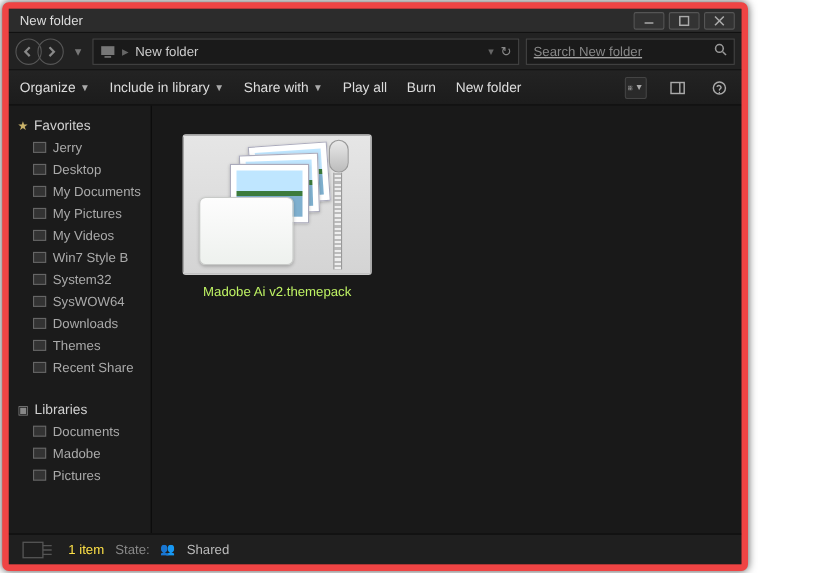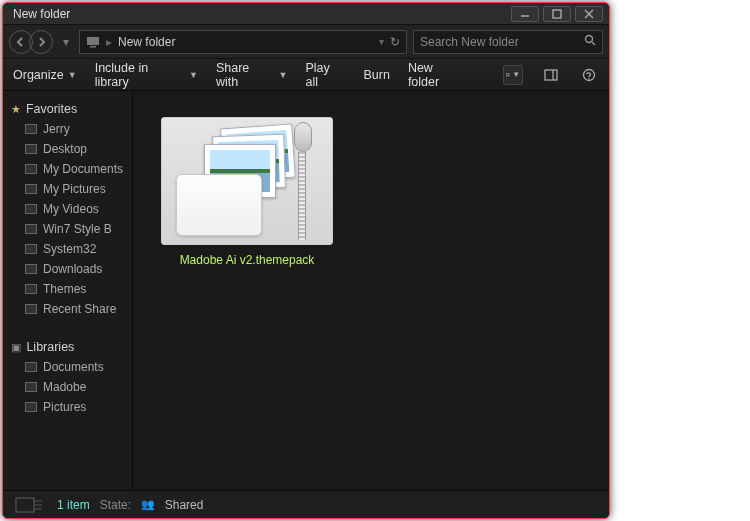--- a/index.html
+++ b/index.html
@@ -1,19 +1,19 @@
 <!DOCTYPE html>
 <html><head>
 <meta charset="utf-8">
 <style>
   * { box-sizing: border-box; margin: 0; padding: 0; font-family: "Segoe UI", Tahoma, sans-serif; }
   body { background: #fff; width: 750px; height: 521px; overflow: hidden; }
   .window {
-    position: absolute; left: 2px; top: 2px; width: 608px; height: 517px;
-    background: #1a1a1a; border: 1px solid #ef4444; border-radius: 6px;
+    position: absolute; left: 2px; top: 2px; width: 678px; height: 517px;
+    background: #1a1a1a; border: 6px solid #ef4444; border-radius: 6px;
     box-shadow: 0 0 8px rgba(0,0,0,.7); display: flex; flex-direction: column;
     color: #c8c8c8; font-size: 12px; overflow: hidden;
   }
   
   .titlebar { height: 22px; background: #2c2c2c; display: flex; align-items: center; padding: 0 6px 0 10px; border-bottom: 1px solid #111; }
   .titlebar .title { flex: 1; color: #ddd; }
   .win-controls { display: flex; gap: 4px; }
   .win-btn { width: 28px; height: 16px; background: #333; display:flex; align-items:center; justify-content:center; border: 1px solid #555; border-radius:2px; color:#aaa; font-size:10px; cursor:pointer;}
   .win-btn svg { width: 10px; height: 10px; stroke: #aaa; fill:none; stroke-width:1.4;}
   
@@ -24,21 +24,21 @@
   .nav-circle svg{width:10px;height:10px;stroke:#888;fill:none;stroke-width:2;}
   .nav-drop { width:14px; display:flex; align-items:center; justify-content:center; color:#777; cursor:pointer;}
   .addressbar { flex:1; height:24px; background:#1a1a1a; border:1px solid #444; display:flex; align-items:center; padding:0 6px; gap:6px; }
   .addressbar .pc-icon{width:14px;height:14px;display:flex;}
   .addressbar .pc-icon svg{width:14px;height:14px;fill:#888;}
   .addressbar .sep{color:#666;}
   .addressbar .crumb{color:#ccc; cursor:pointer;}
   .addressbar .spacer{flex:1;}
   .addressbar .addr-drop{color:#666;cursor:pointer;font-size:10px;}
   .addressbar .refresh{color:#888;cursor:pointer;}
-  .searchbox { width:190px; height:24px; background:#1a1a1a; border:1px solid #444; display:flex; align-items:center; padding:0 6px;}
+  .searchbox { width:190px; height:24px; background:#1a1a1a; border:1px solid #444; display:flex; align-items:center; padding:0 6px;text-decoration:underline;}
   .searchbox input{ flex:1; background:transparent; border:none; outline:none; color:#ccc; font-size:12px;}
   .searchbox input::placeholder{color:#888;}
   .searchbox .mag{color:#888;cursor:pointer;}
   
   .toolbar { height:32px; background:linear-gradient(#232323,#1c1c1c); display:flex; align-items:center; padding:0 10px; gap:18px; border-bottom:1px solid #0a0a0a; font-size:12.5px;justify-content:center;}
   .tool-item{display:flex; align-items:center; gap:4px; color:#ddd; cursor:pointer;}
   .tool-item .dd{font-size:9px;color:#aaa;}
   .toolbar .spacer{flex:1;}
   .tool-icon{width:20px;height:20px;display:flex;align-items:center;justify-content:center;border:1px solid transparent;cursor:pointer;color:#aaa;}
   .tool-icon svg{width:14px;height:14px;stroke:#aaa;fill:none;stroke-width:1.3;}
@@ -65,21 +65,21 @@
   .tp-photo .img{position:absolute;inset:5px;background:linear-gradient(#bfe6ff 0 45%,#3c7b3c 45% 55%,#7fb0cf 55% 100%);}
   .tp-p1{left:18px;top:0;transform:rotate(-4deg);}
   .tp-p2{left:9px;top:9px;transform:rotate(-2deg);}
   .tp-p3{left:0;top:18px;}
   .tp-folder{position:absolute;left:14px;bottom:8px;width:86px;height:62px;background:linear-gradient(#fdfdfd,#eef1ee);border:1px solid #c8cac8;border-radius:6px;box-shadow:0 1px 3px rgba(0,0,0,.2);}
   .file-label{color:#bef264;font-size:12px;text-align:center;width:180px;}
   
   .statusbar{height:28px;background:#1f1f1f;border-top:1px solid #0a0a0a;display:flex;align-items:center;padding:0 8px;gap:10px;color:#bbb;font-size:12px;}
   .statusbar .sb-icon{width:36px;height:22px;display:flex;align-items:center;justify-content:center;}
   .statusbar .sb-icon svg{width:30px;height:20px;stroke:#555;fill:none;stroke-width:1.2;}
-  .statusbar .count{color:#5eead4;}
+  .statusbar .count{color:#fde047;}
   .statusbar .state-lbl{color:#888;}
   .statusbar .state-ic{color:#888;font-size:11px;}
 </style>
 </head>
 <body>
 
 <div class="window">
 
   <div class="titlebar">
     <span class="title">New folder</span>
@@ -213,20 +213,24 @@
             <span class="ficon"></span>
             <span>My Videos</span>
           </div>
           <div class="side-item">
             <span class="ficon"></span>
             <span>Win7 Style B</span>
           </div>
           <div class="side-item">
             <span class="ficon"></span>
             <span>System32</span>
+          </div>
+          <div class="side-item">
+            <span class="ficon"></span>
+            <span>SysWOW64</span>
           </div>
           <div class="side-item">
             <span class="ficon"></span>
             <span>Downloads</span>
           </div>
           <div class="side-item">
             <span class="ficon"></span>
             <span>Themes</span>
           </div>
           <div class="side-item">

